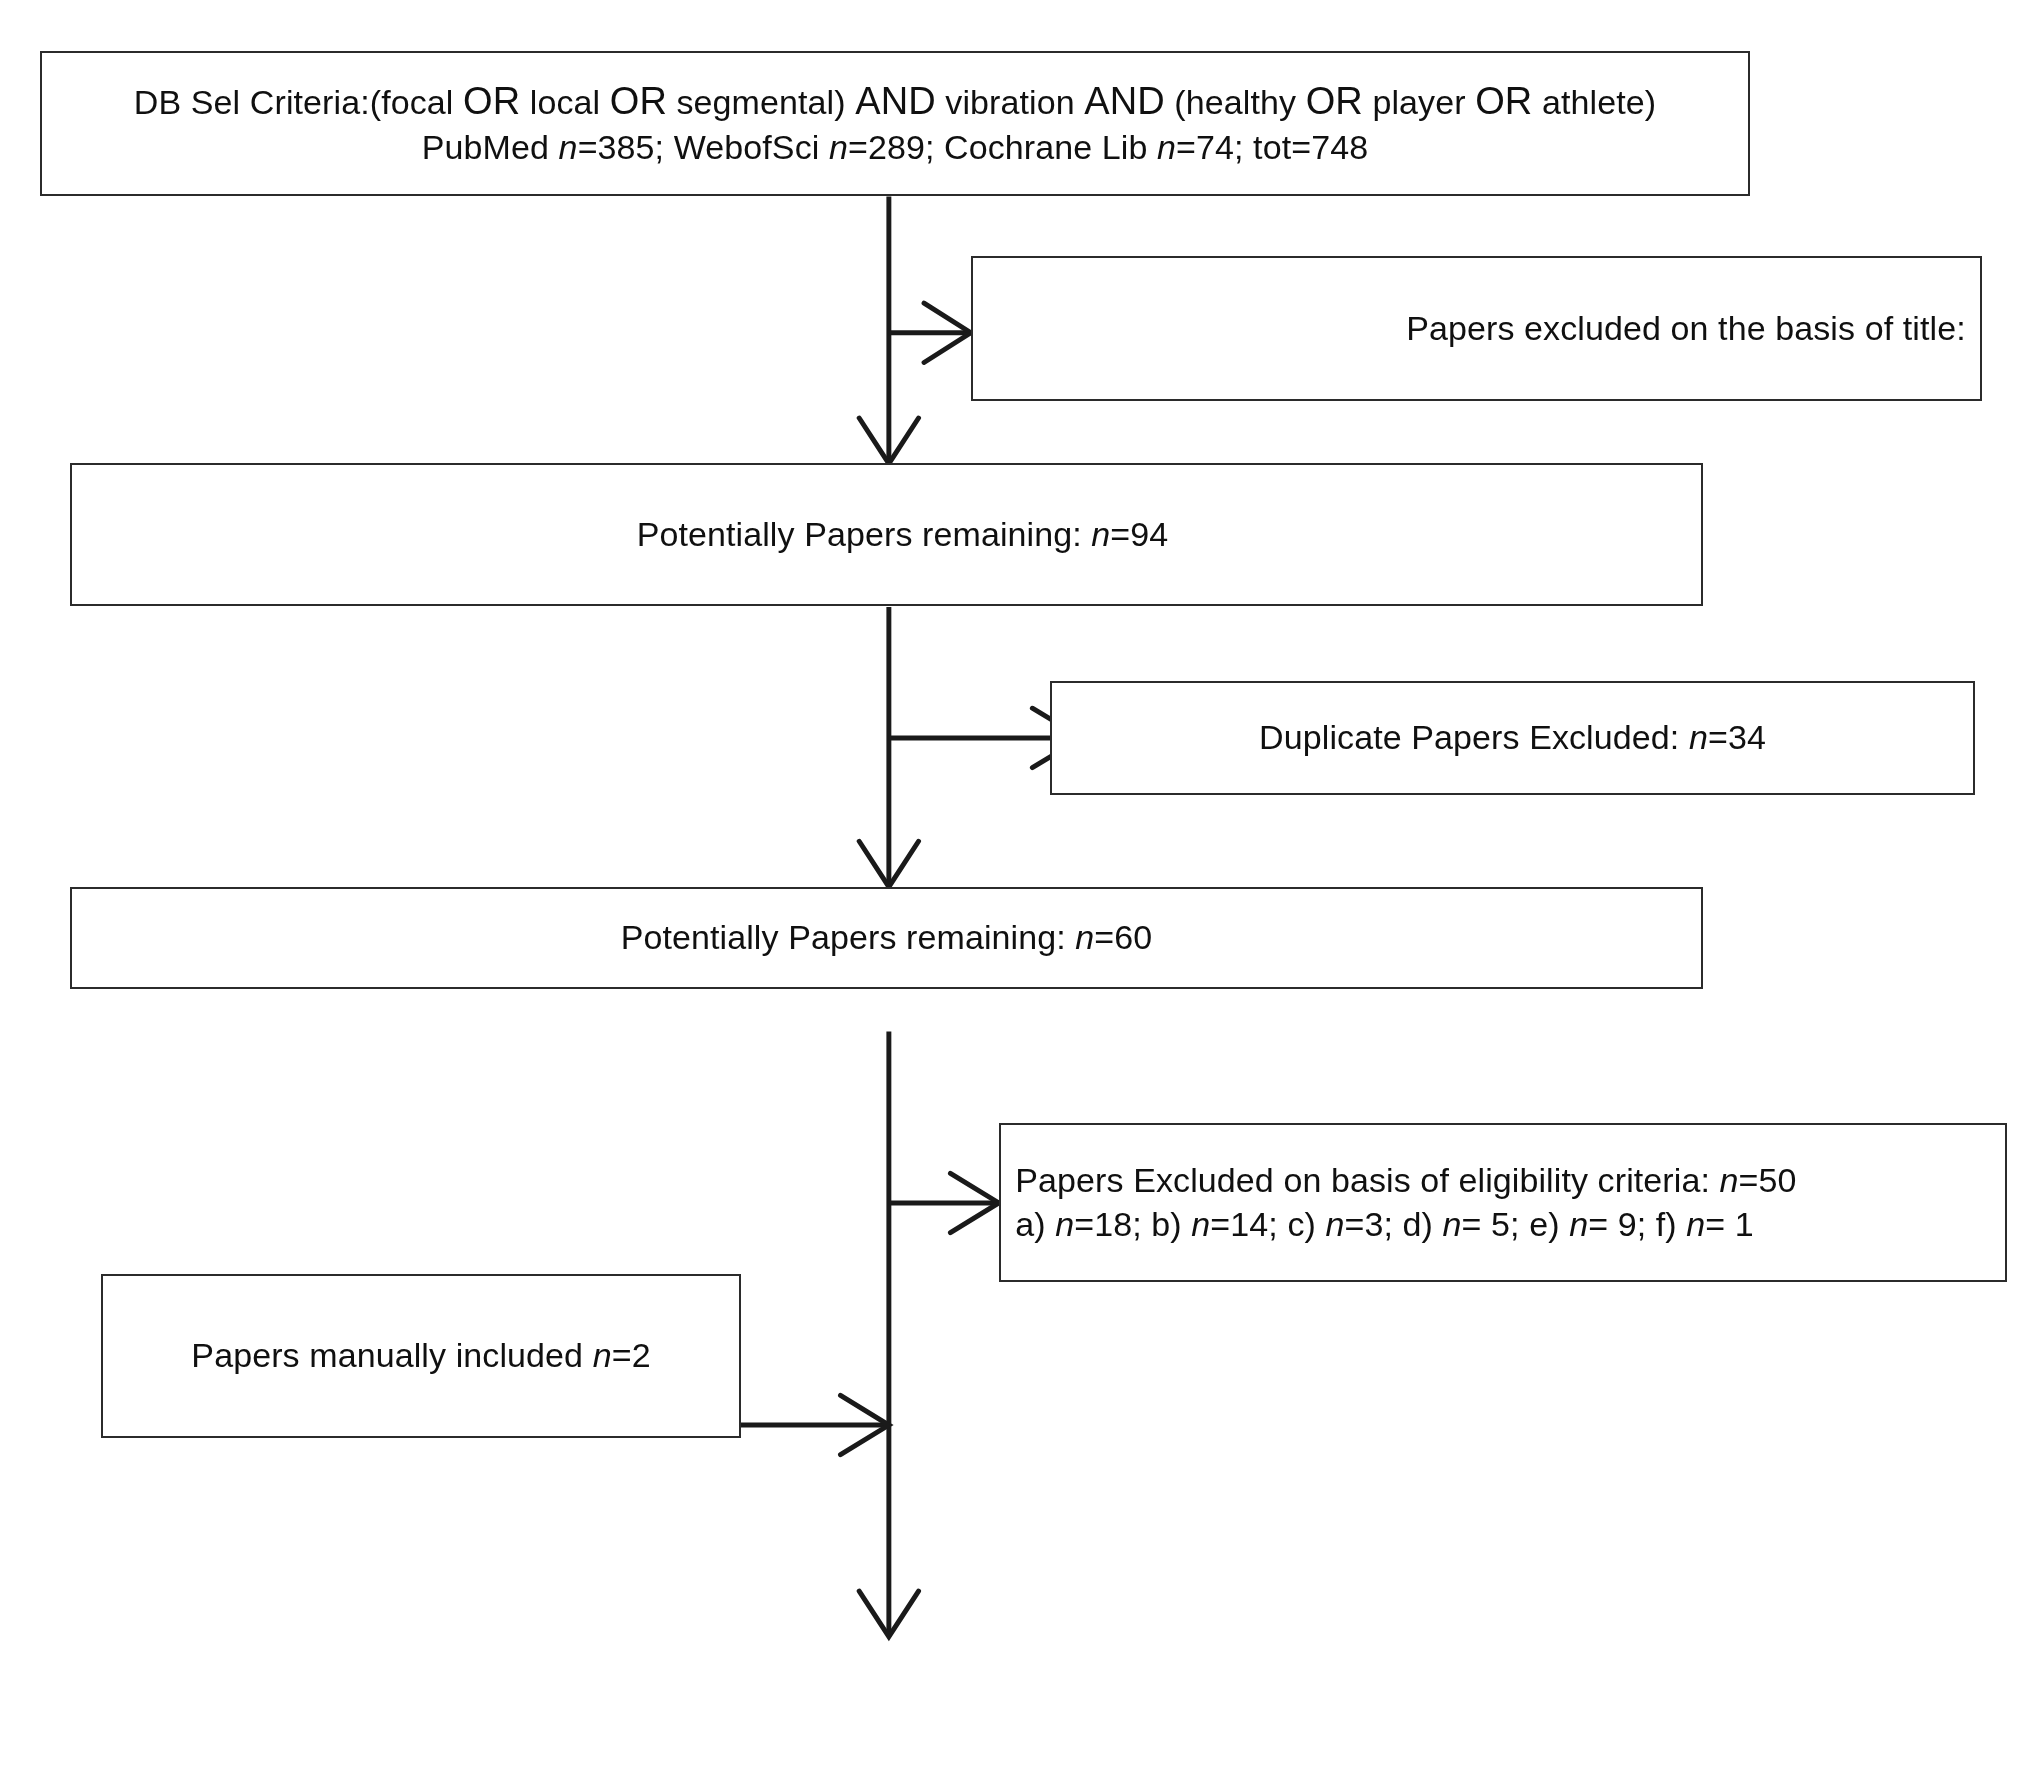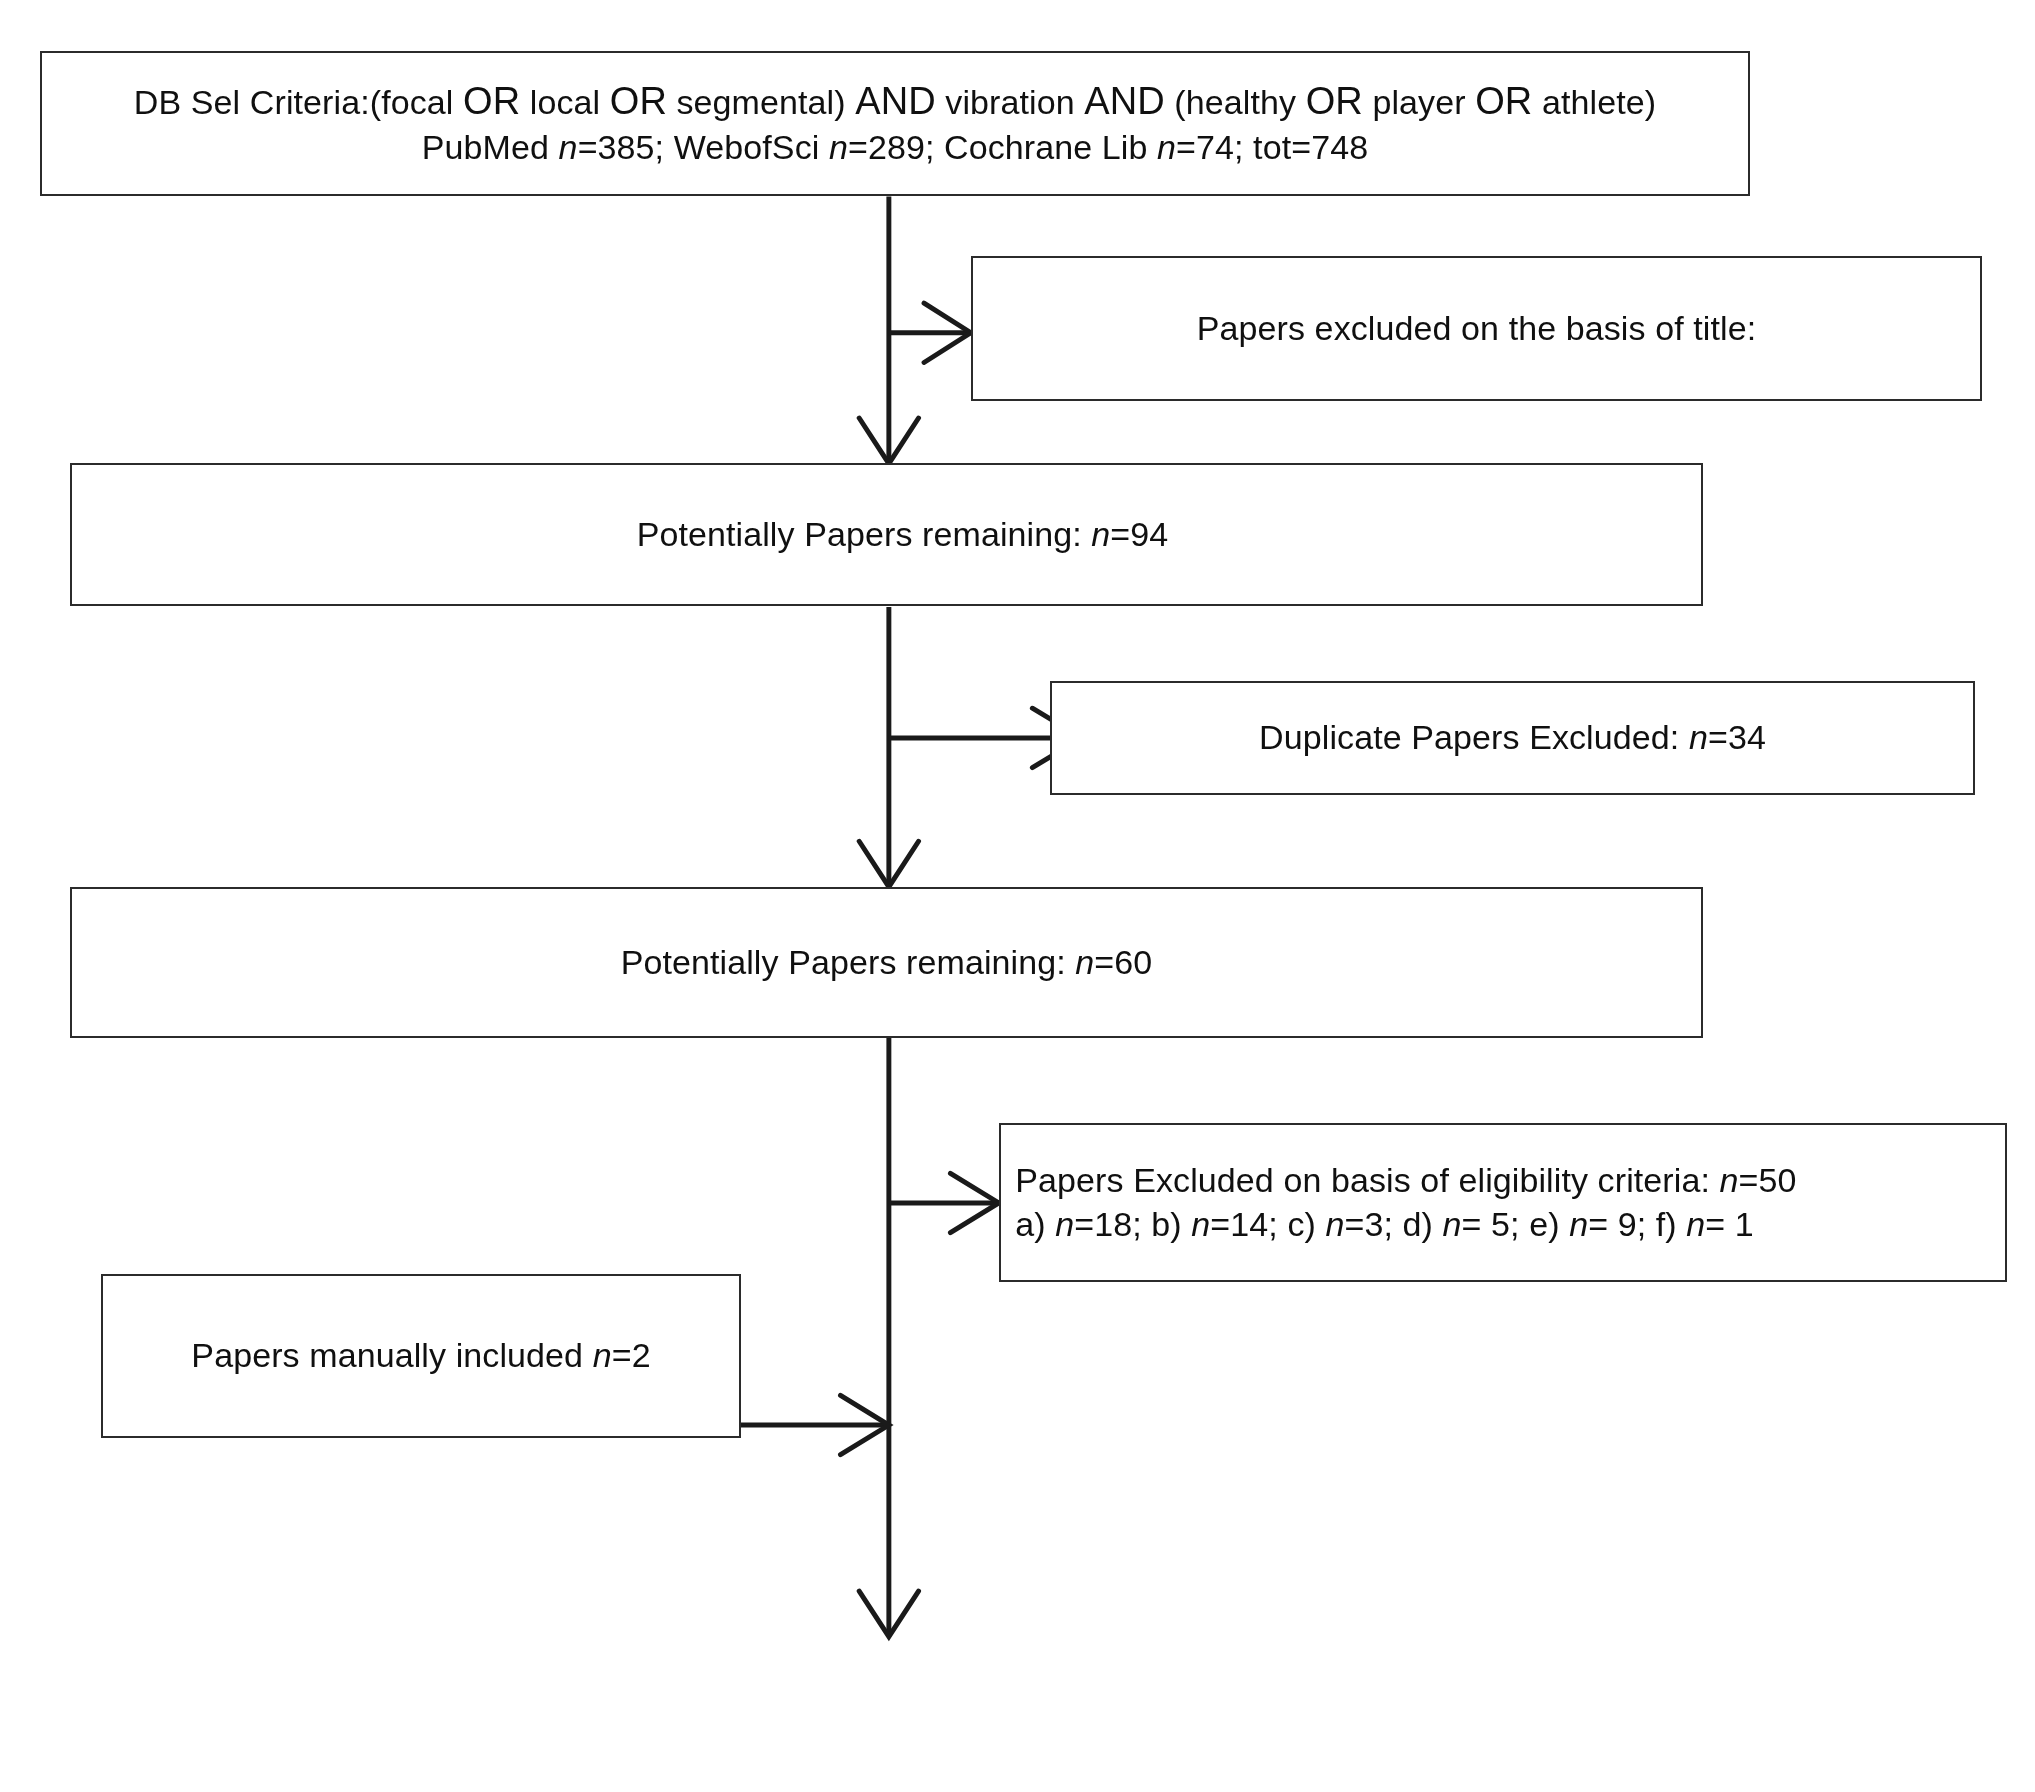--- a/index.html
+++ b/index.html
@@ -90,33 +90,33 @@
       <polyline points="1529,2538 1617,2592 1529,2646"></polyline>
 
       <polyline points="1563,2894 1617,2977 1671,2894"></polyline>
     </g>
   </svg>
 
   <div class="node" style="left:40px; top:51px; width:1710px; height:145px;">
     <div class="node-text"><span>DB Sel Criteria:(focal <span class="sm">OR</span> local <span class="sm">OR</span> segmental) <span class="sm">AND</span> vibration <span class="sm">AND</span> (healthy <span class="sm">OR</span> player <span class="sm">OR</span> athlete)</span><br><span>PubMed <span class="ital">n</span>=385; WebofSci <span class="ital">n</span>=289; Cochrane Lib <span class="ital">n</span>=74; tot=748</span></div>
   </div>
 
-  <div class="node" style="left:971px; top:256px; width:1011px; height:145px;">
+  <div class="node" style="left:971px; top:256px; width:1011px; height:145px;justify-content:flex-end;">
     <div class="node-text"><span>Papers excluded on the basis of title:</span><br></div>
   </div>
 
   <div class="node" style="left:70px; top:463px; width:1633px; height:143px;padding-left:32px;">
     <div class="node-text">Potentially Papers remaining: <span class="ital">n</span>=94</div>
   </div>
 
   <div class="node" style="left:1050px; top:681px; width:925px; height:114px;">
     <div class="node-text">Duplicate Papers Excluded: <span class="ital">n</span>=34</div>
   </div>
 
-  <div class="node" style="left:70px; top:887px; width:1633px; height:151px;">
+  <div class="node" style="left:70px; top:887px; width:1633px; height:102px;">
     <div class="node-text">Potentially Papers remaining: <span class="ital">n</span>=60</div>
   </div>
 
   <div class="node" style="left:999px; top:1123px; width:1008px; height:159px;">
     <div class="node-text text-left"><span>Papers Excluded on basis of eligibility criteria: <span class="ital">n</span>=50</span><br><span>a) <span class="ital">n</span>=18; b) <span class="ital">n</span>=14; c) <span class="ital">n</span>=3; d) <span class="ital">n</span>= 5; e) <span class="ital">n</span>= 9; f) <span class="ital">n</span>= 1</span></div>
   </div>
 
   <div class="node" style="left:101px; top:1274px; width:640px; height:164px;">
     <div class="node-text">Papers manually included  <span class="ital">n</span>=2</div>
   </div>

